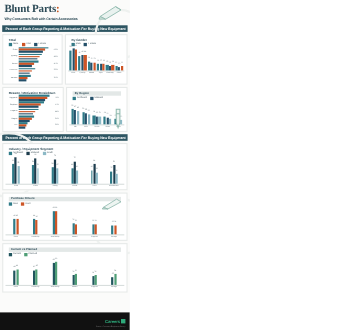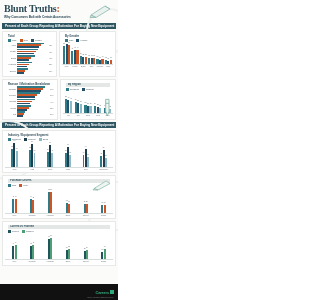--- a/index.html
+++ b/index.html
@@ -120,21 +120,21 @@
 <body>
 
 <div class="page">
 
   <div class="swirl s1"></div>
   <div class="swirl s2"></div>
   <div class="swirl s3"></div>
 
   <div class="header">
     <div class="title">
-      <span>Blunt Truths</span><span class="accent">:</span>
+      <span>Blunt Parts</span><span class="accent">:</span>
     </div>
     <div class="subtitle">Why Consumers Bolt with Certain Accessories</div>
     <svg class="pen-top" viewBox="0 0 52 28">
       <g stroke="#8fb9ae" stroke-width="1.6" fill="#e9f2ef">
         <path d="M6 22 L34 4 L44 10 L16 27 Z"></path>
         <path d="M6 22 L4 27 L16 27 Z" fill="#cfe0da"></path>
         <path d="M34 4 L44 10" fill="none"></path>
       </g>
     </svg>
   </div>

